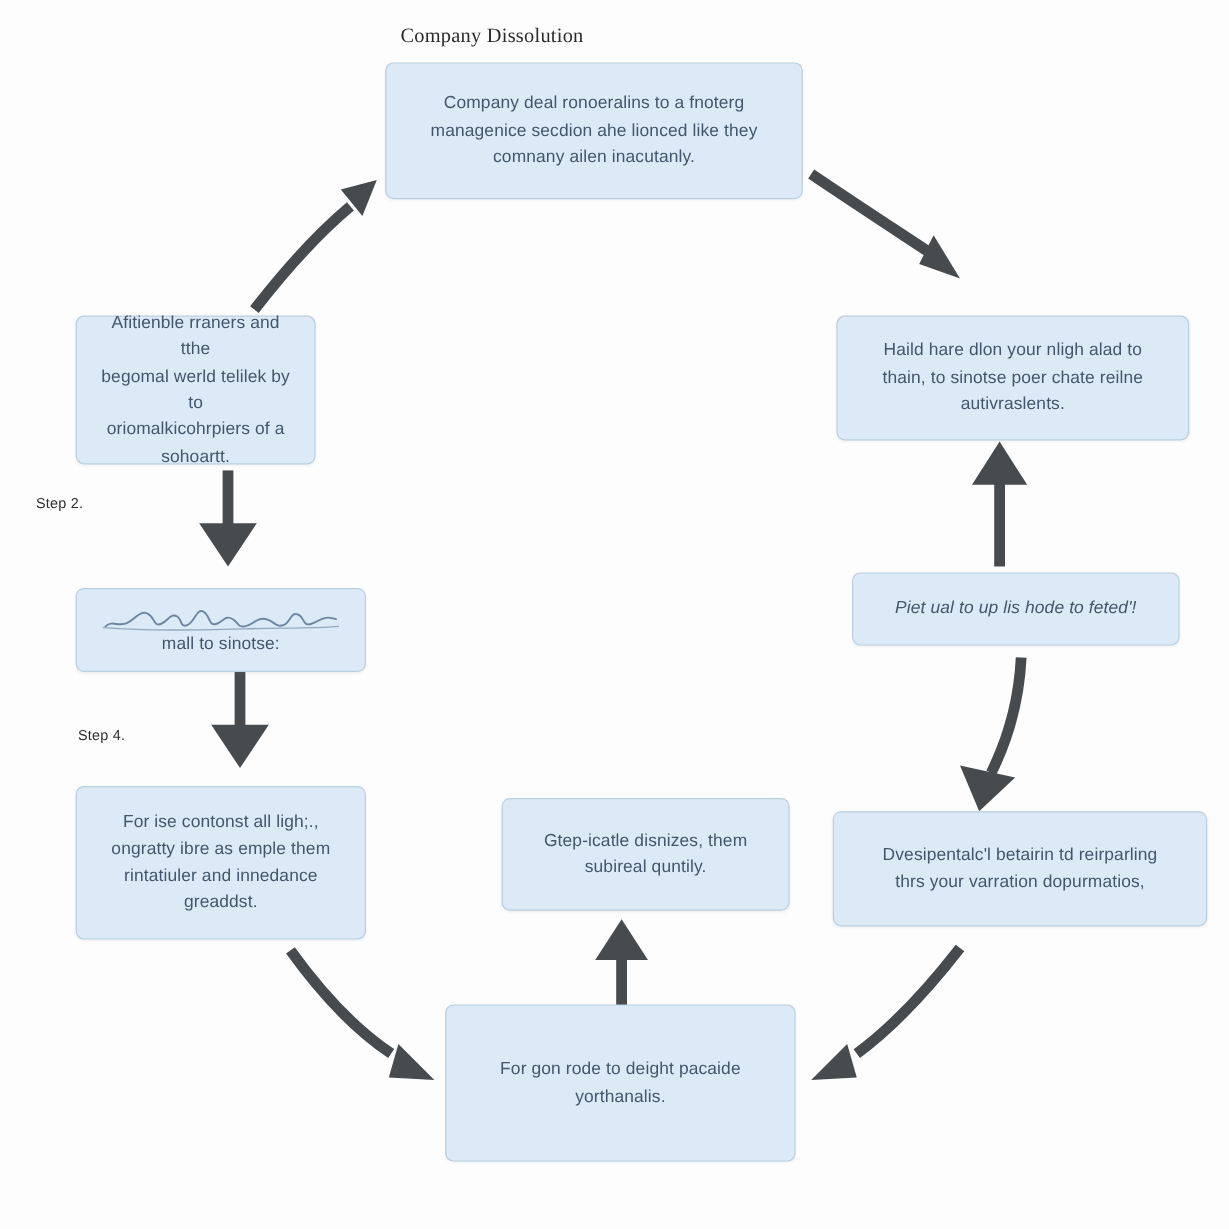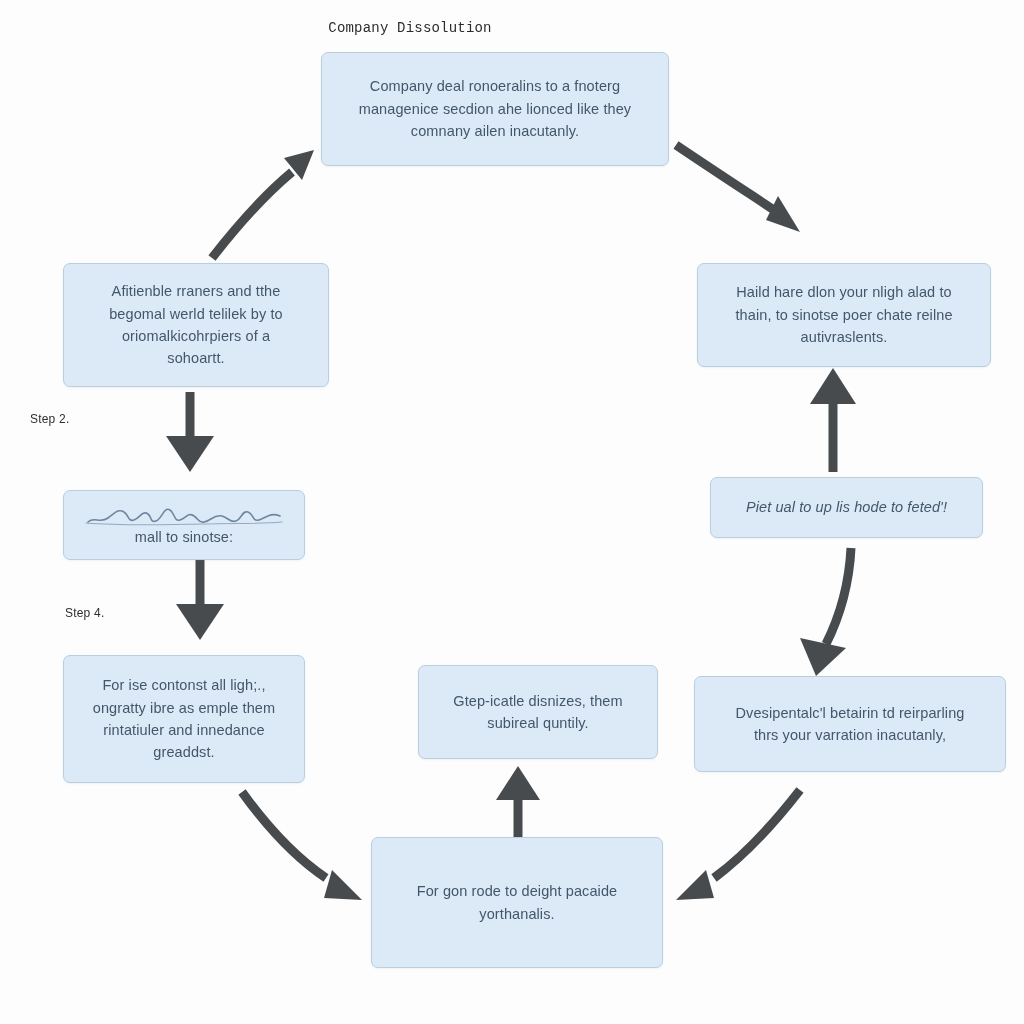--- a/index.html
+++ b/index.html
@@ -14,22 +14,22 @@
     background: #fdfdfd;
     font-family: "Liberation Serif", serif;
     overflow: hidden;
   }
   .diagram-title {
     position: absolute;
     left: 0;
     top: 20px;
     width: 820px;
     text-align: center;
-    font-family: Liberation Mono, monospace;
-    font-size: 14px;
+    font-family: Liberation Serif, serif;
+    font-size: 17px;
     color: #2b2b2b;
     letter-spacing: 0.2px;
   }
   .node {
     position: absolute;
     box-sizing: border-box;
     background: #dbeaf6;
     border: 1px solid #b9cfe0;
     border-radius: 7px;
     display: flex;
@@ -132,21 +132,21 @@
       <polygon class="arrow-head" points="200,640 176,604 224,604"></polygon>
     </g>
   </svg>
 
   <div class="node" style="left:321px; top:52px; width:348px; height:114px;">
     <span class="node-text">Company deal ronoeralins to a fnoterg
 managenice secdion ahe lionced like they
 comnany ailen inacutanly.</span>
   </div>
 
-  <div class="node" style="left:63px; top:263px; width:266px; height:124px;">
+  <div class="node" style="left:63px; top:263px; width:200px; height:124px;">
     <span class="node-text">Afitienble rraners and tthe
 begomal werld telilek by to
 oriomalkicohrpiers of a
 sohoartt.</span>
   </div>
 
   <div class="node" style="left:63px; top:490px; width:242px; height:70px;">
     <div class="scribble-wrap">
       <svg class="scribble-svg" width="200" height="26" viewBox="0 0 200 26">
         <path d="M4 20 C10 14 16 22 24 16 C30 12 34 6 40 10 C45 13 44 20 50 18
@@ -172,21 +172,21 @@
 yorthanalis.</span>
   </div>
 
   <div class="node" style="left:418px; top:665px; width:240px; height:94px;justify-content:center;">
     <span class="node-text two-line">Gtep-icatle disnizes, them
 subireal quntily.</span>
   </div>
 
   <div class="node" style="left:694px; top:676px; width:312px; height:96px;">
     <span class="node-text two-line">Dvesipentalc'l betairin td reirparling
-thrs your varration inacutanly,</span>
+thrs your varration dopurmatios,</span>
   </div>
 
   <div class="node" style="left:710px; top:477px; width:273px; height:61px;font-style:italic;">
     <span class="node-text">Piet ual to up lis hode to feted'!</span>
   </div>
 
   <div class="node" style="left:697px; top:263px; width:294px; height:104px;">
     <span class="node-text">Haild hare dlon your nligh alad to
 thain, to sinotse poer chate reilne
 autivraslents.</span>

